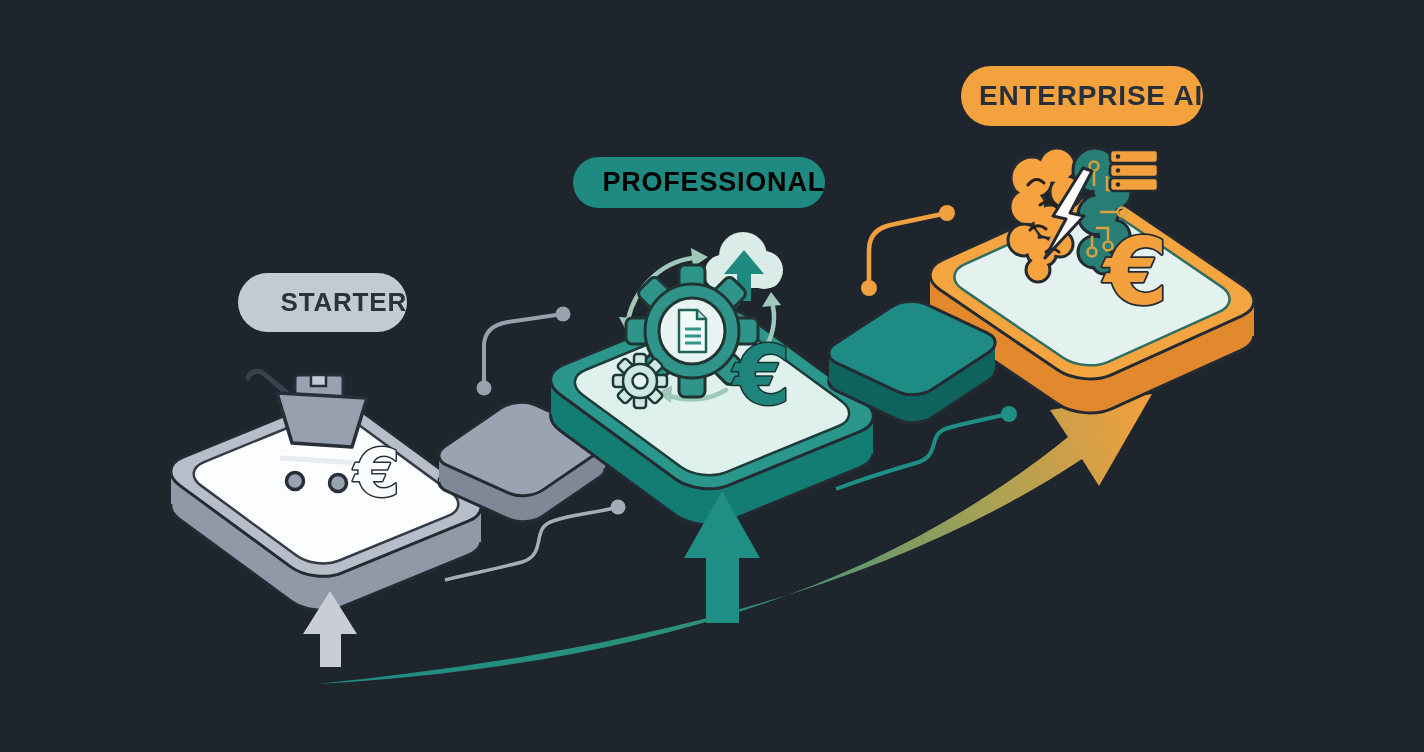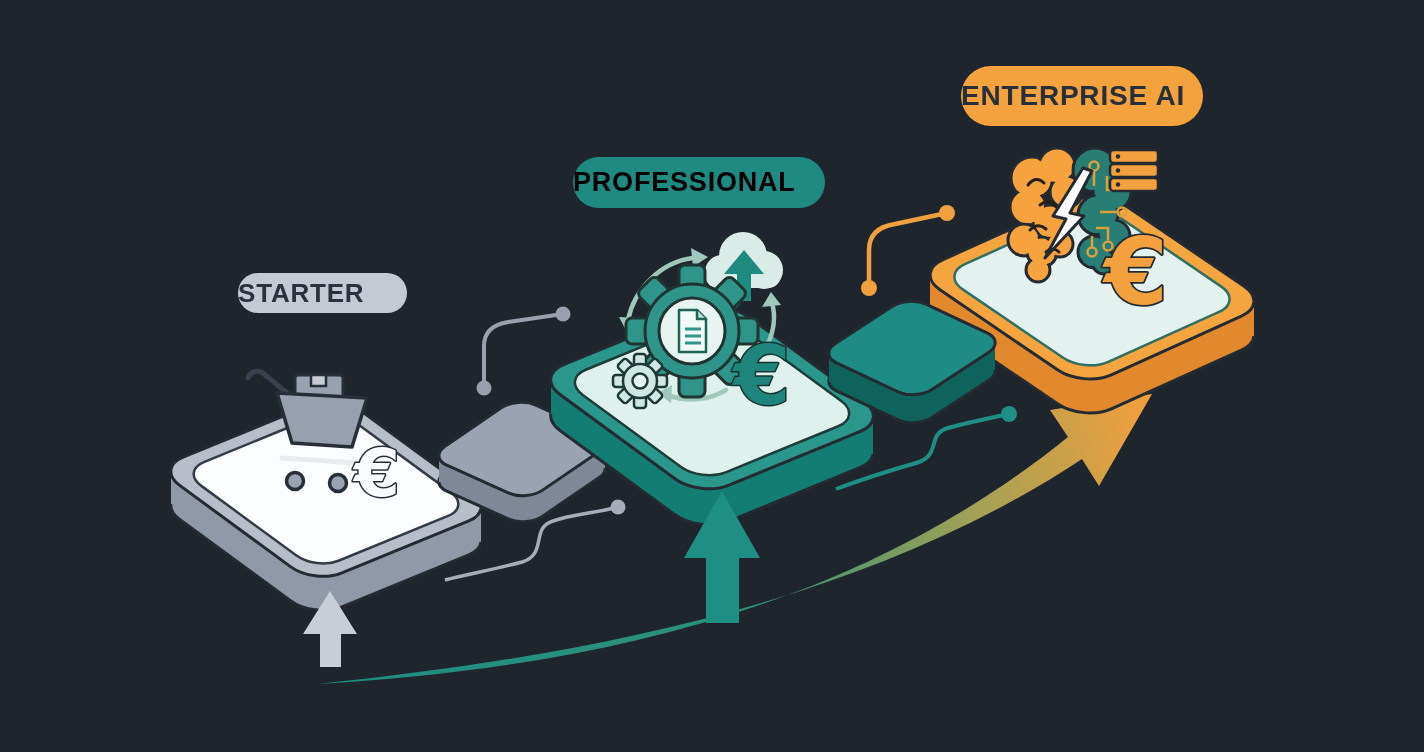--- a/index.html
+++ b/index.html
@@ -2,25 +2,25 @@
 <html><head>
 <meta charset="utf-8">
 <style>
   html,body{margin:0;padding:0;background:#1f252d;}
   .canvas{
     position:relative;width:1424px;height:752px;overflow:hidden;
     background:#1f252d;font-family:"Liberation Sans",sans-serif;
   }
   .artwork{position:absolute;left:0;top:0;}
   .badge{
-    position:absolute;display:flex;align-items:center;justify-content:flex-start;
+    position:absolute;display:flex;align-items:center;justify-content:flex-end;
     font-weight:bold;letter-spacing:.8px;border-radius:999px;
     font-family:"Liberation Sans",sans-serif;
   }
-  .badge-starter{left:238px;top:273px;width:169px;height:40px;background:#c4cad4;color:#2b323d;font-size:26px;}
+  .badge-starter{left:238px;top:273px;width:169px;height:59px;background:#c4cad4;color:#2b323d;font-size:26px;}
   .badge-professional{left:573px;top:157px;width:252px;height:51px;background:#1e8a82;color:#000000;font-size:27px;}
   .badge-enterprise{left:961px;top:66px;width:242px;height:60px;background:#f3a23d;color:#272f3a;font-size:28px;}
   .euro{font-family:"DejaVu Sans",sans-serif;font-weight:bold;}
 </style>
 </head>
 <body>
 
 <div class="canvas">
 
 <svg class="artwork" width="1424" height="752" viewBox="0 0 1424 752">

